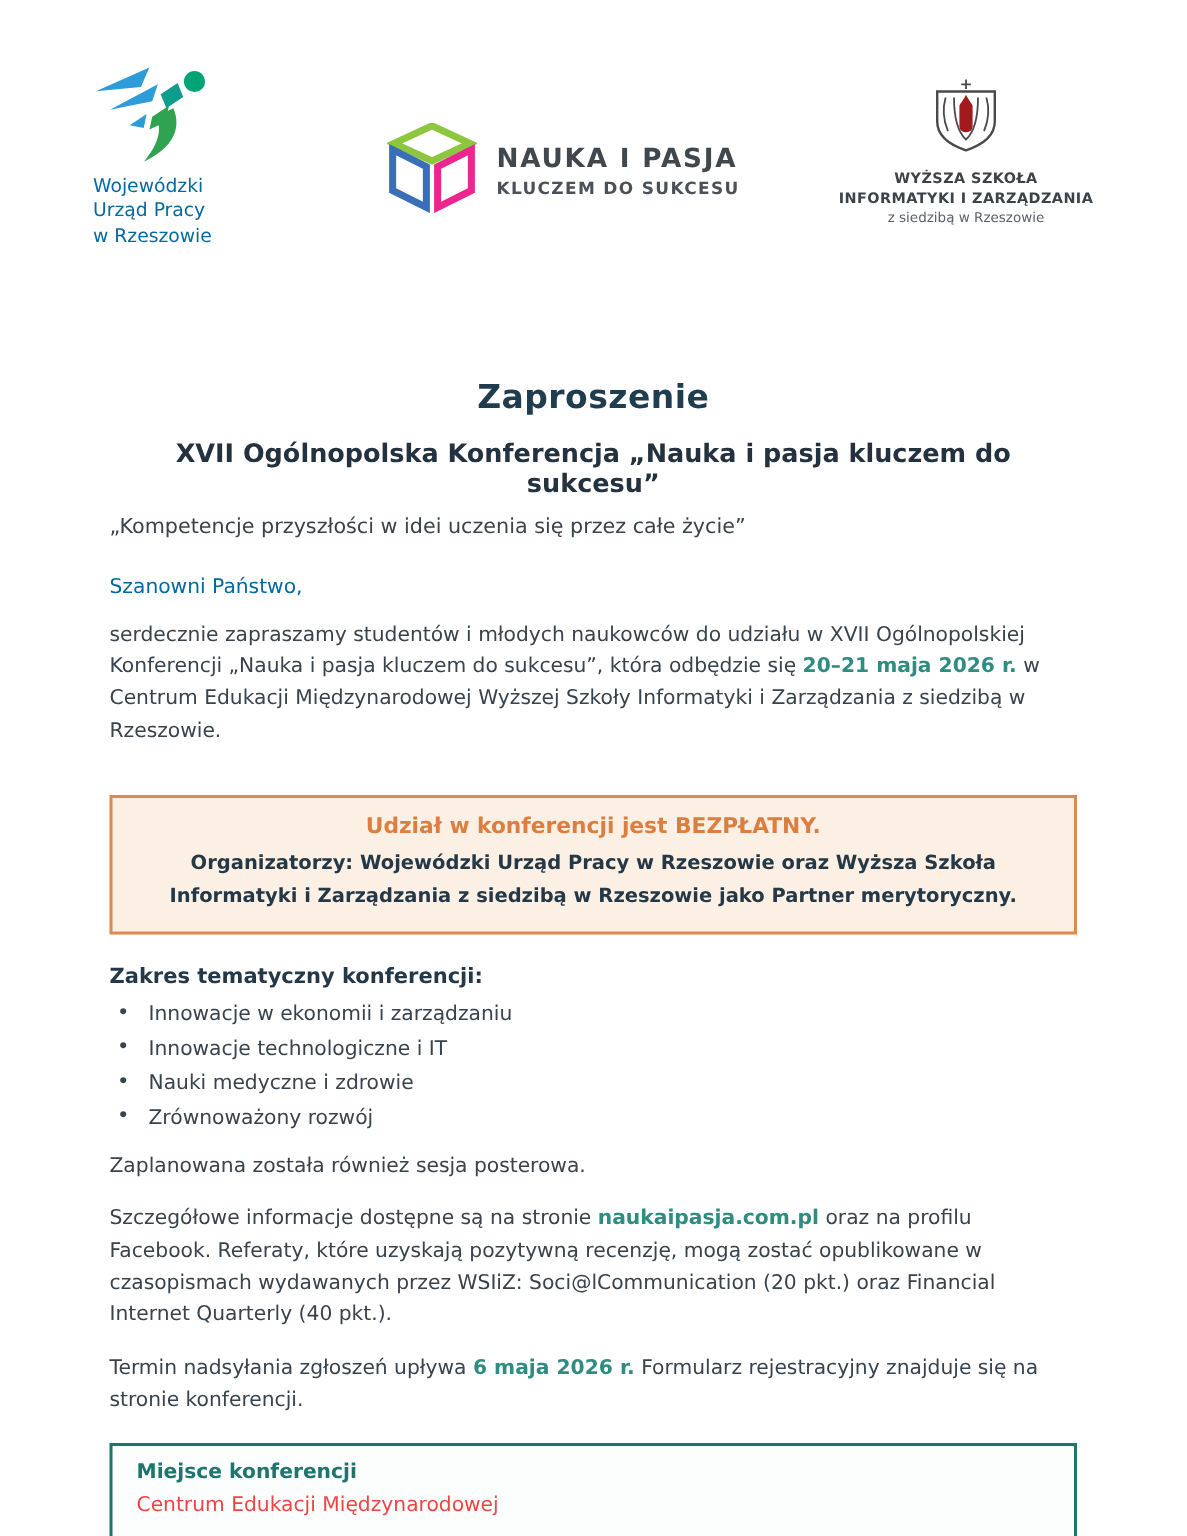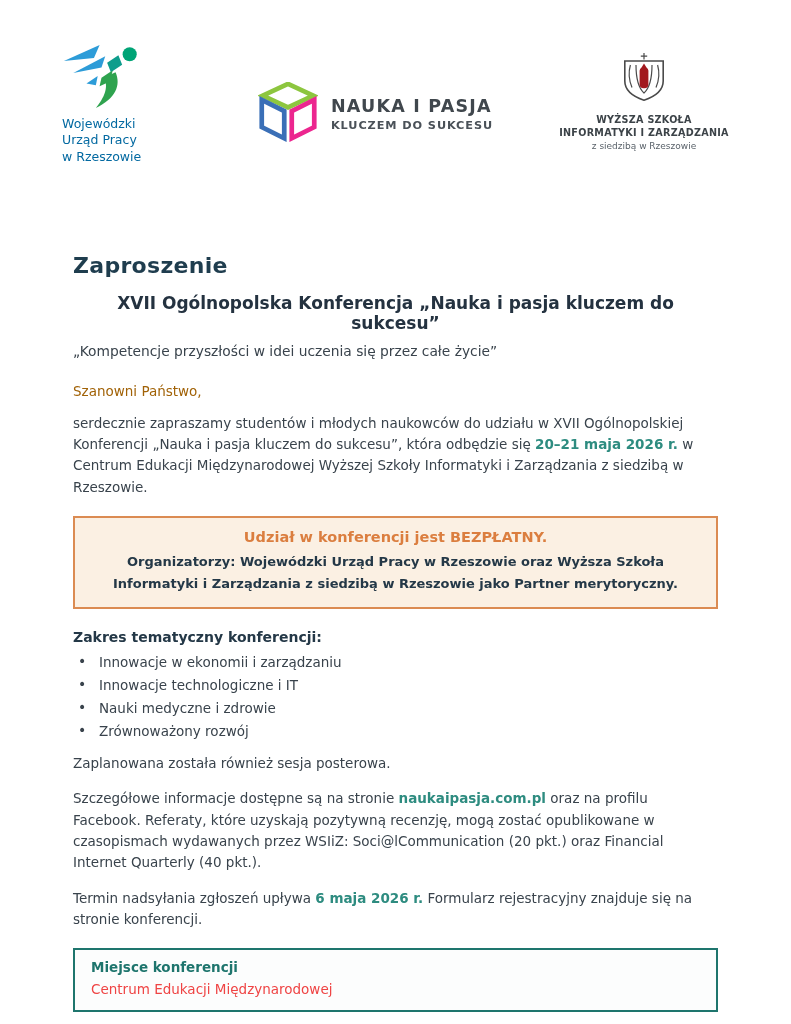--- a/index.html
+++ b/index.html
@@ -11,27 +11,27 @@
   .logos { display:flex; justify-content:space-between; align-items:flex-start; padding:42px 62px 0 62px; }
   .logo-wup { width:130px; }
   .wup-caption { margin-top:4px; font-size:12.5px; line-height:1.3; color:#0369a1; }
   .logo-nip { display:flex; align-items:center; gap:13px; margin-top:40px; }
   .nip-line1 { font-size:17.5px; font-weight:bold; color:#40474D; letter-spacing:1.2px; }
   .nip-line2 { font-size:11.3px; font-weight:bold; color:#4A5158; letter-spacing:0.9px; margin-top:3px; }
   .logo-wsiiz { margin-top:10px; text-align:center; width:170px; }
   .wsiiz-l1, .wsiiz-l2 { font-size:9.6px; font-weight:bold; color:#3C4348; letter-spacing:0.3px; line-height:1.35; }
   .wsiiz-l3 { font-size:9px; color:#5A626A; line-height:1.35; }
   .content { padding:0 73px; }
-  .title { margin:88px 0 0; text-align:left; font-size:22px; font-weight:bold; color:#1F3D4E; letter-spacing:0.3px; }
+  .title { margin:88px 0 0; text-align:center; font-size:22px; font-weight:bold; color:#1F3D4E; letter-spacing:0.3px; }
   .subtitle { margin:15px 0 0; text-align:center; font-size:17px; font-weight:bold; color:#243240; }
   .tagline { margin:10px 0 0; font-size:13.8px; color:#39434C; }
-  .salutation { margin:24px 0 0; font-size:13.5px; color:#a16207; }
+  .salutation { margin:24px 0 0; font-size:13.5px; color:#0369a1; }
   .para { margin:14px 0 0; font-size:13.5px; line-height:1.58; color:#39434C; }
   .accent { color:#2E8C80; font-weight:bold; }
-  .highlight-box { margin-top:18px; border:2px solid #DB8B52; background:#FBF0E3; text-align:center; padding:11px 8px 13px; }
+  .highlight-box { margin-top:32px; border:2px solid #DB8B52; background:#FBF0E3; text-align:center; padding:11px 8px 13px; }
   .hb-headline { color:#DB7E3F; font-weight:bold; font-size:14.5px; }
   .hb-orgs { color:#243847; font-weight:bold; font-size:13px; line-height:1.65; margin-top:6px; }
   .topics-heading { margin:20px 0 0; font-size:14px; font-weight:bold; color:#243847; }
   .topics { list-style:none; margin:9px 0 0; padding:0; }
   .topics li { position:relative; padding-left:26px; margin-top:7px; font-size:13.5px; color:#39434C; }
   .topics li::before { content:"\2022"; position:absolute; left:5px; top:-1px; font-size:14px; }
   .venue-box { margin-top:18px; border:2px solid #1E756D; background:#FCFDFD; padding:9px 16px 13px; }
   .vb-heading { color:#1E756D; font-weight:bold; font-size:13.5px; }
   .vb-line { font-size:13.5px; margin-top:6px; color:#ef4444; }
 </style>

